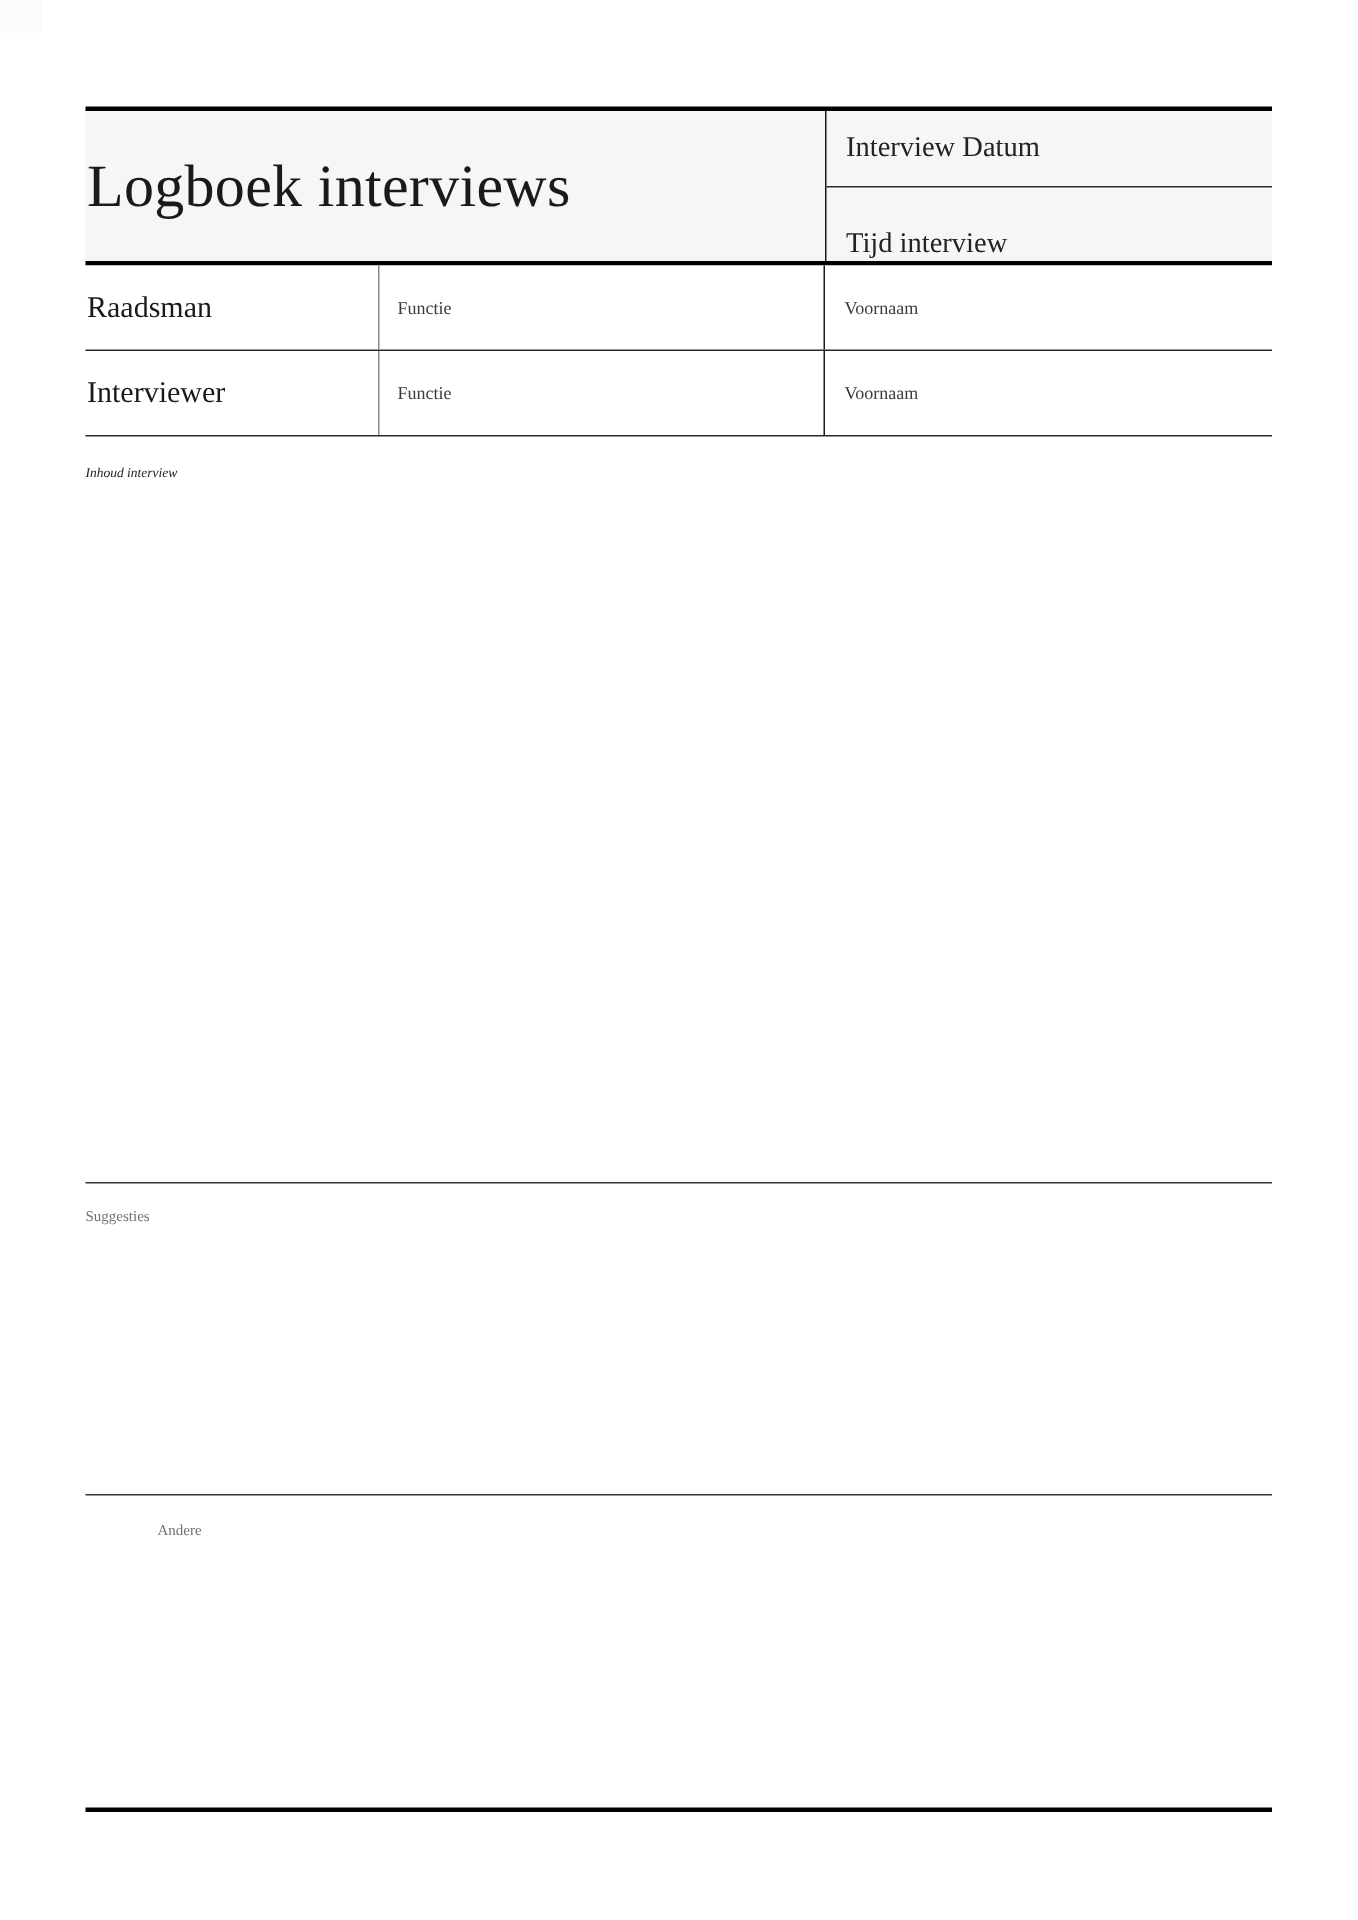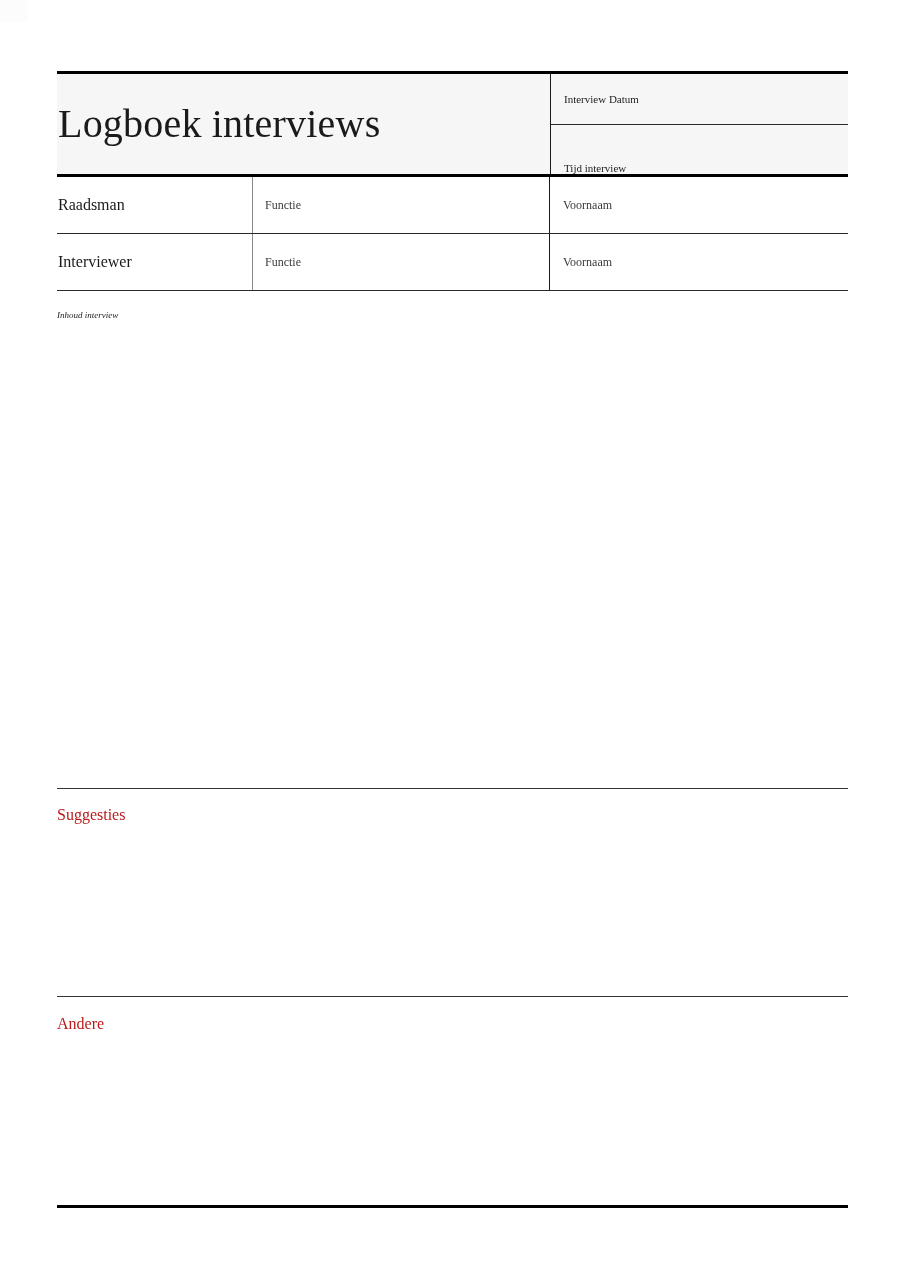--- a/index.html
+++ b/index.html
@@ -63,39 +63,39 @@
   .dt-cell {
     flex: 1;
     display: flex;
     align-items: center;
     padding-left: 13px;
     border-bottom: 1px solid #2a2a2a;
   }
   .dt-cell.last { border-bottom: none; align-items: flex-end; }
 
   .dt-label {
-    font-size: 11px;
+    font-size: 19px;
     color: #222222;
   }
 
   .body-row {
     display: flex;
     height: 57px;
     border-bottom: 1px solid #2a2a2a;
     background: #ffffff;
   }
 
   .role-cell {
     width: 196px;
     border-right: 1px solid #8a8a8a;
     display: flex;
     align-items: center;
   }
   .role-label {
-    font-size: 16px;
+    font-size: 20px;
     color: #1a1a1a;
     padding-left: 1px;
   }
 
   .function-cell {
     width: 297px;
     border-right: 1px solid #1a1a1a;
     display: flex;
     align-items: center;
     padding-left: 12px;
@@ -129,25 +129,25 @@
     width: 791px;
     height: 1px;
     background: #333333;
   }
   .rule-suggesties { top: 788px; }
   .rule-andere     { top: 996px; }
 
   .section-label {
     position: absolute;
     left: 57px;
-    font-size: 16px;
-    color: #b91c1c;
+    font-size: 10px;
+    color: #737373;
   }
   .label-suggesties { top: 806px; }
-  .label-andere     { top: 1015px; }
+  .label-andere     { top: 1015px; margin-left: 48px; }
 
   .bottom-bar {
     position: absolute;
     left: 57px;
     top: 1205px;
     width: 791px;
     height: 3px;
     background: #000000;
   }
 </style>

